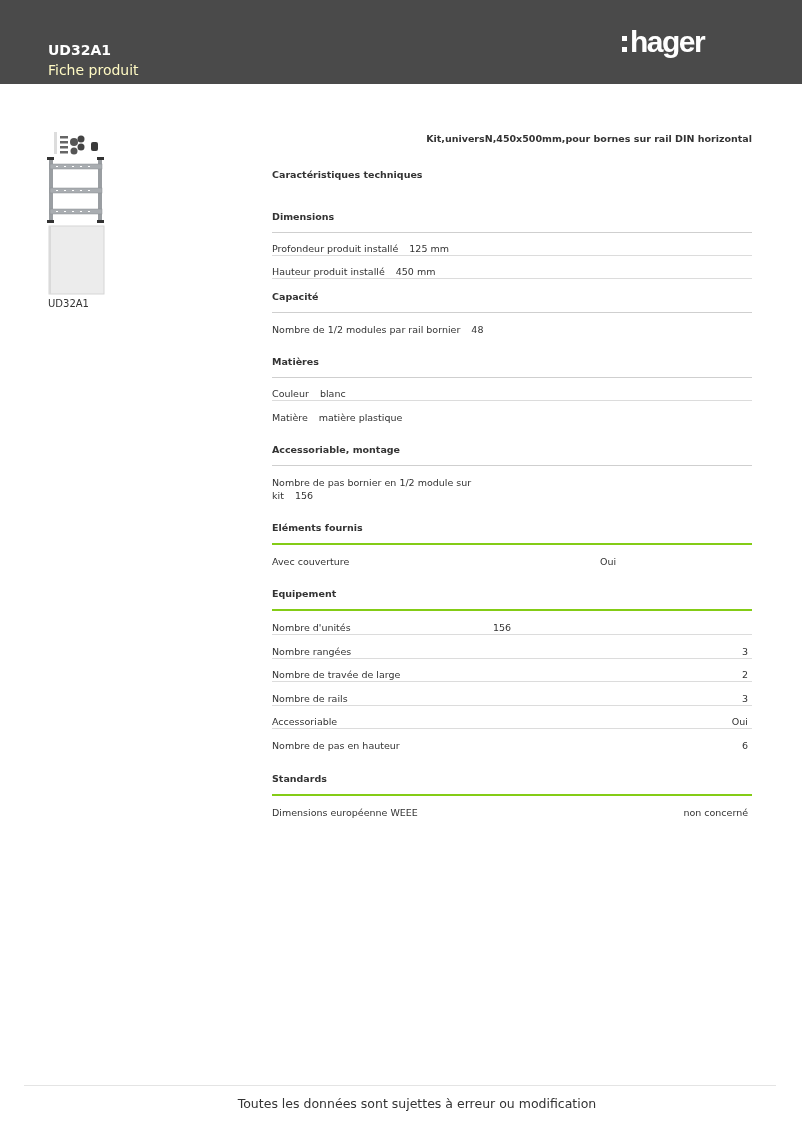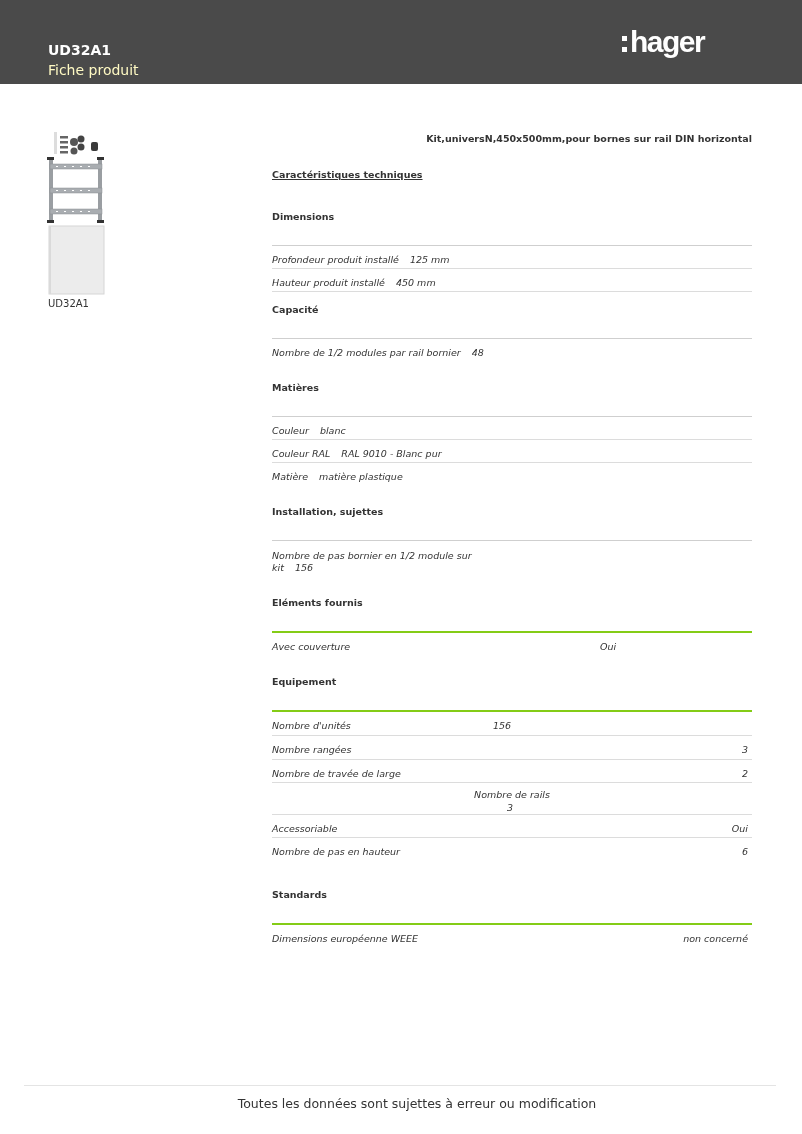--- a/index.html
+++ b/index.html
@@ -11,26 +11,26 @@
   .logo { position:absolute; left:622px; top:24px; height:36px; display:flex; align-items:center;text-align:center; }
   .logo .colon { display:flex; flex-direction:column; justify-content:space-between; height:16px; margin-right:3px; margin-top:4px; }
   .logo .colon span { display:block; width:5px; height:5px; background:#ffffff; }
   .logo .word { font-family:"Liberation Sans", sans-serif; font-weight:bold; font-size:30px; color:#ffffff; letter-spacing:-1.5px; line-height:1; }
 
   .product-img { position:absolute; left:46px; top:130px; width:60px; height:165px; }
   .product-code { position:absolute; left:48px; top:298px; font-size:10px; color:#333; }
 
   .content { position:absolute; left:272px; top:133px; width:480px; font-size:9.5px; }
   .title { font-weight:bold; font-size:9.5px; color:#333; height:14px;text-align:right; }
-  .tech-title { font-weight:bold; font-size:9.5px; margin-top:22px; height:14px;text-decoration:underline; }
+  .tech-title { font-weight:bold; font-size:9.5px; margin-top:22px; height:14px; }
   .section { margin-top:28px; }
   .section:first-of-type { margin-top:28px; }
-  .sec-head { font-weight:bold; font-size:9.5px; padding-bottom:20px; border-bottom:1px solid #cfcfcf; height:14px; box-sizing:content-box; }
+  .sec-head { font-weight:bold; font-size:9.5px; padding-bottom:7px; border-bottom:1px solid #cfcfcf; height:14px; box-sizing:content-box; }
   .sec-head.thick { border-bottom:2px solid #84cc16; }
-  .row { display:flex; justify-content:space-between; align-items:center; min-height:23px; box-sizing:border-box; padding-top:6px; border-bottom:1px solid #dcdcdc; line-height:12.5px;font-style:italic; }
+  .row { display:flex; justify-content:space-between; align-items:flex-end; min-height:23px; box-sizing:border-box; padding-top:6px; border-bottom:1px solid #dcdcdc; line-height:12.5px; }
   .row.last { border-bottom:none; }
   .row .lab { white-space:pre-wrap; }
   .gap { display:inline-block; width:11px; }
   .row .val-right { text-align:right; padding-right:4px; }
   .footer-line { position:absolute; left:24px; top:1085px; width:752px; height:1px; background:#e4e4e4; }
   .footer { position:absolute; left:16px; top:1096px; width:802px; text-align:center; font-size:12.5px; color:#333; }
 </style>
 </head>
 <body>
 
@@ -117,30 +117,27 @@
     <div class="row last">
       <span class="lab"><span>Nombre de 1/2 modules par rail bornier</span><span class="gap"></span><span>48</span></span>
     </div>
   </div>
 
   <div class="section" style="margin-top:20px;">
     <div class="sec-head">Matières</div>
     <div class="row">
       <span class="lab"><span>Couleur</span><span class="gap"></span><span>blanc</span></span>
     </div>
-    <div class="row">
-      <span class="lab"><span>Couleur RAL</span><span class="gap"></span><span>RAL 9010 - Blanc pur</span></span>
-    </div>
     <div class="row last">
       <span class="lab"><span>Matière</span><span class="gap"></span><span>matière plastique</span></span>
     </div>
   </div>
 
   <div class="section" style="margin-top:20px;">
-    <div class="sec-head">Installation, sujettes</div>
+    <div class="sec-head">Accessoriable, montage</div>
     <div class="row last" style="min-height:36px;">
       <span class="lab" style="max-width:210px;"><span>Nombre de pas bornier en 1/2 module sur kit</span><span class="gap"></span><span>156</span></span>
     </div>
   </div>
 
   <div class="section" style="margin-top:20px;">
     <div class="sec-head thick">Eléments fournis</div>
     <div class="row last" style="position:relative;">
       <span class="lab">Avec couverture</span>
       <span style="position:absolute; left:328px;">Oui</span>
@@ -154,35 +151,35 @@
       <span style="position:absolute; left:221px;">156</span>
     </div>
     <div class="row" style="min-height:24px;">
       <span class="lab">Nombre rangées</span>
       <span class="val-right">3</span>
     </div>
     <div class="row">
       <span class="lab">Nombre de travée de large</span>
       <span class="val-right">2</span>
     </div>
-    <div class="row" style="min-height:24px;flex-direction:column;">
+    <div class="row" style="min-height:24px;">
       <span class="lab">Nombre de rails</span>
       <span class="val-right">3</span>
     </div>
     <div class="row">
       <span class="lab">Accessoriable</span>
       <span class="val-right">Oui</span>
     </div>
     <div class="row last">
       <span class="lab">Nombre de pas en hauteur</span>
       <span class="val-right">6</span>
     </div>
   </div>
 
-  <div class="section" style="margin-top:28px;">
+  <div class="section" style="margin-top:21px;">
     <div class="sec-head thick">Standards</div>
     <div class="row last">
       <span class="lab">Dimensions européenne WEEE</span>
       <span class="val-right">non concerné</span>
     </div>
   </div>
 </div>
 
 <div class="footer-line"></div>
 <div class="footer">Toutes les données sont sujettes à erreur ou modification</div>

